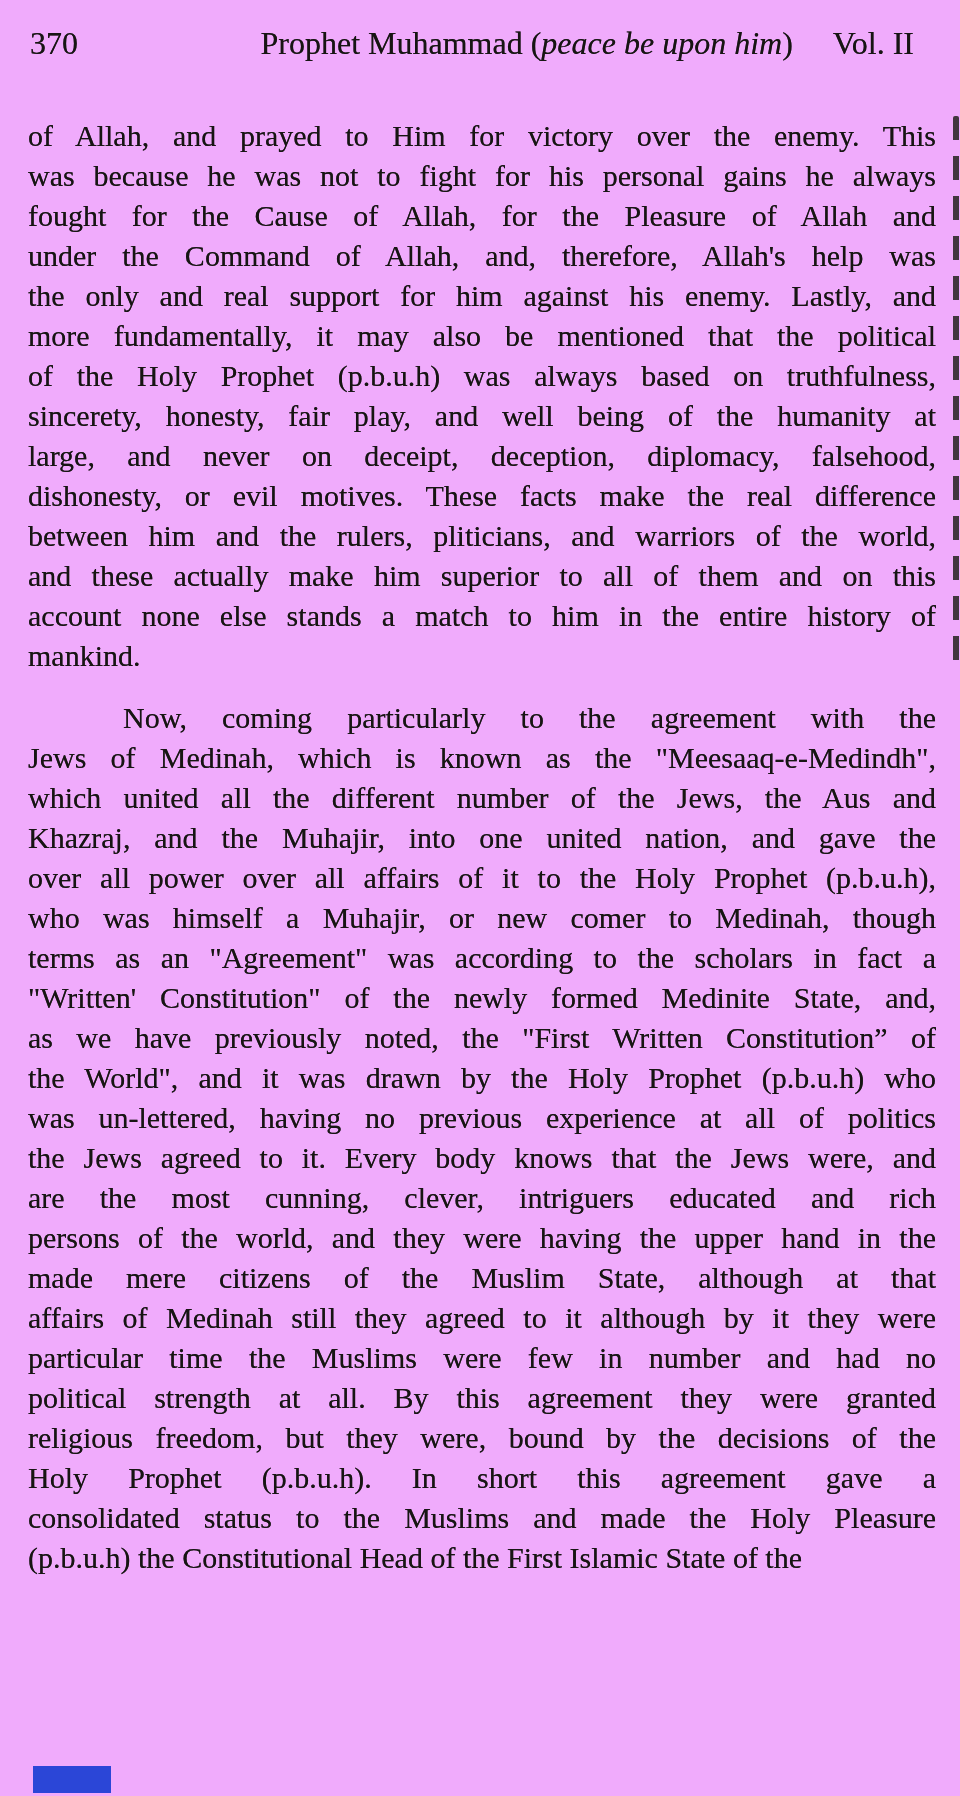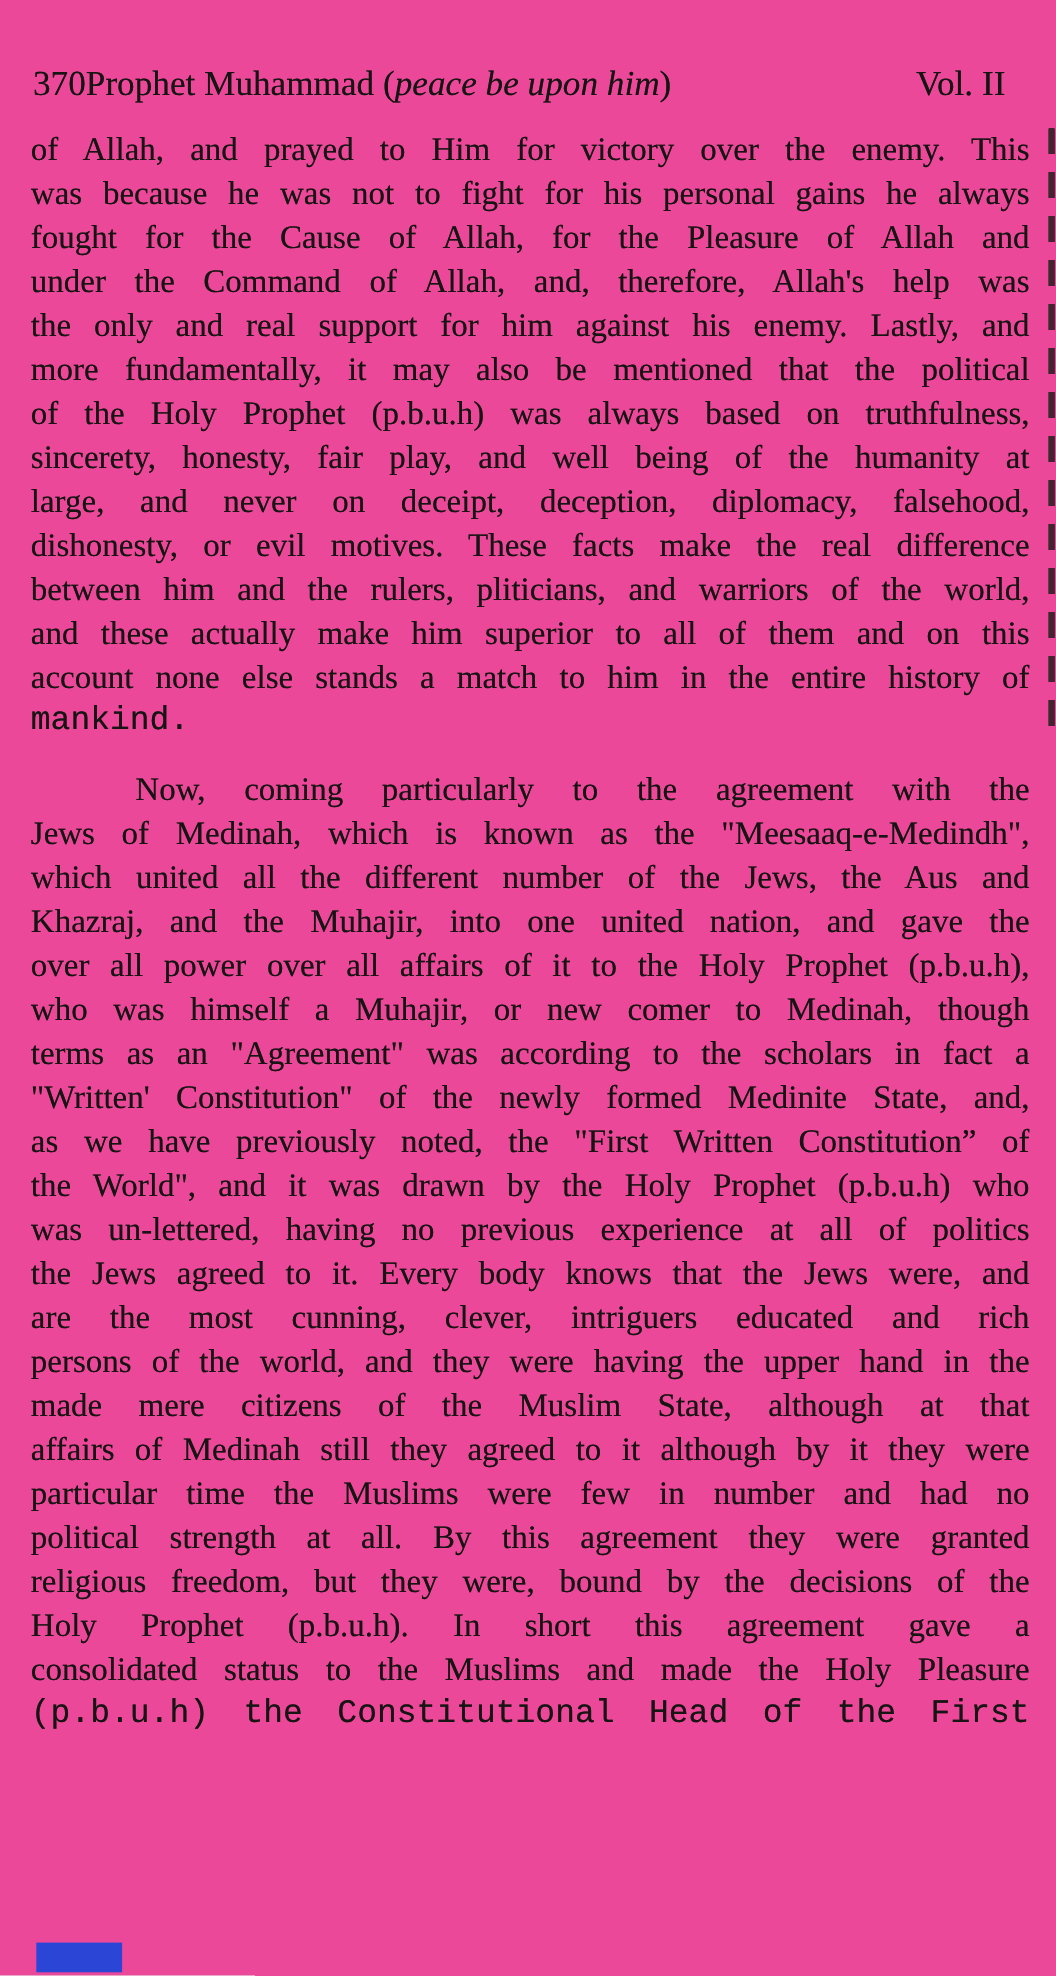--- a/index.html
+++ b/index.html
@@ -12,51 +12,51 @@
     color:#171513;
     overflow:hidden;
     text-shadow:0 0 0.6px rgba(25,22,20,0.75);
   }
   .header{
     position:absolute;top:24px;left:30px;right:46px;
     display:flex;align-items:baseline;
     font-size:32px;line-height:38px;white-space:nowrap;
   }
   .header .page-number{flex:0 0 auto;}
-  .header .title{flex:1 1 auto;text-align:left;padding-right:40px;}
+  .header .title{flex:1 1 auto;text-align:right;padding-right:40px;}
   .header .title em{font-style:italic;}
-  .header .volume{flex:0 0 auto;margin-top:32px;}
+  .header .volume{flex:0 0 auto;}
   .page-body{
     position:absolute;top:116px;left:28px;width:908px;
     font-size:30px;line-height:40px;
   }
   .paragraph + .paragraph{margin-top:22px;}
   .line{
     height:40px;
     text-align:justify;
     -moz-text-align-last:justify;
     text-align-last:justify;
     overflow:hidden;
   }
-  .line.last{text-align-last:left;font-family:Liberation Mono, monospace;-moz-text-align-last:left;}
+  .line.last{text-align-last:left;-moz-text-align-last:left;}
   .line.indent{text-indent:95px;}
   .edge-artifact{
     position:absolute;top:116px;right:1px;width:6px;height:548px;
     background:repeating-linear-gradient(to bottom,
       rgba(35,32,30,0.85) 0 24px, transparent 24px 40px);
     border-radius:2px;
   }
   .selection-marker{
     position:absolute;left:33px;top:1766px;width:78px;height:27px;
   }
 </style>
 </head>
 <body>
 
-<div class="page" style="background: #ec4899; color: rgb(23, 21, 19);">
+<div class="page" style="background: #f0abfc; color: rgb(23, 21, 19);">
 
   <div class="header">
     <span class="page-number">370</span>
     <span class="title"><span>Prophet Muhammad (</span><em>peace be upon him</em><span>)</span></span>
     <span class="volume">Vol. II</span>
   </div>
 
   <div class="page-body">
       <div class="paragraph">
         <div class="line">of Allah, and prayed to Him for victory over the enemy. This</div>

